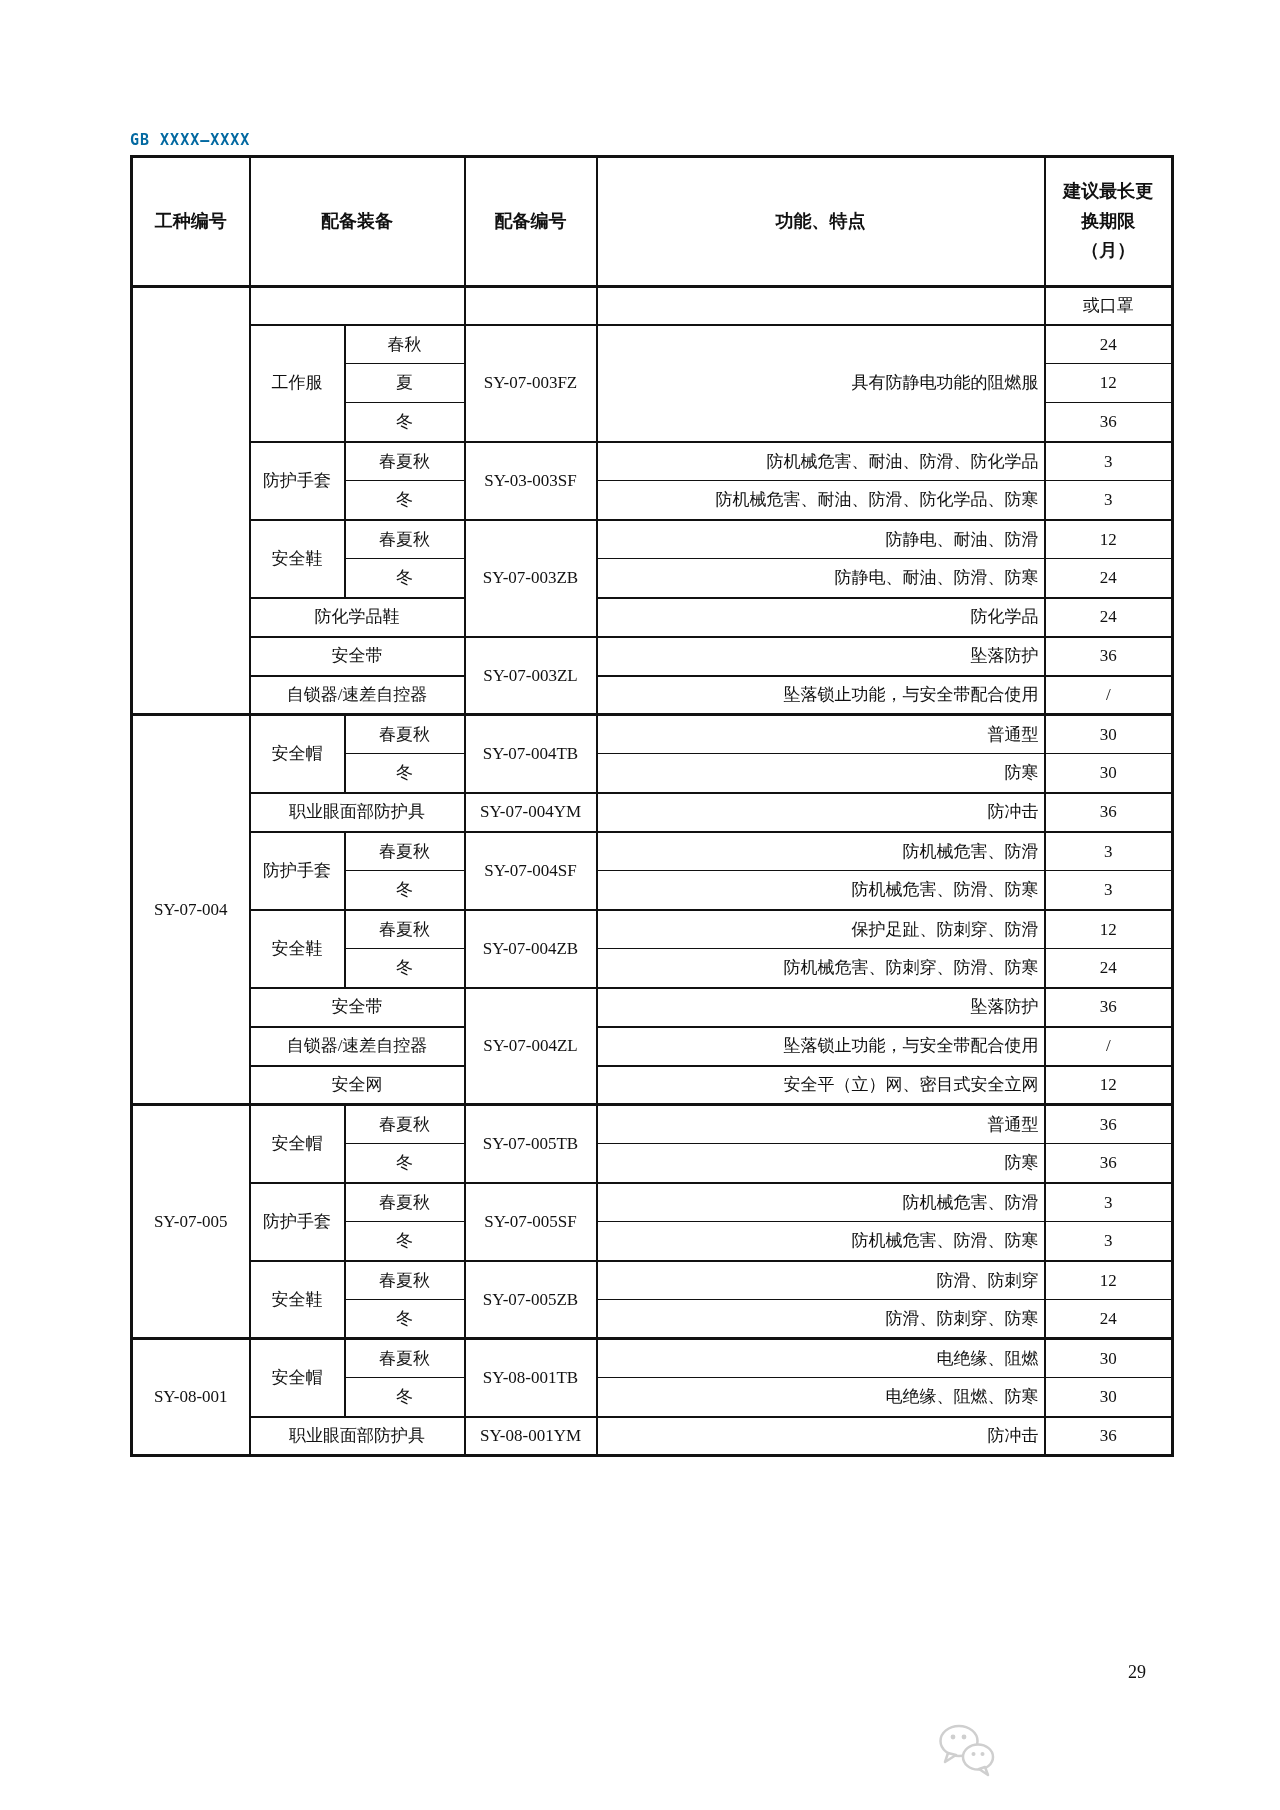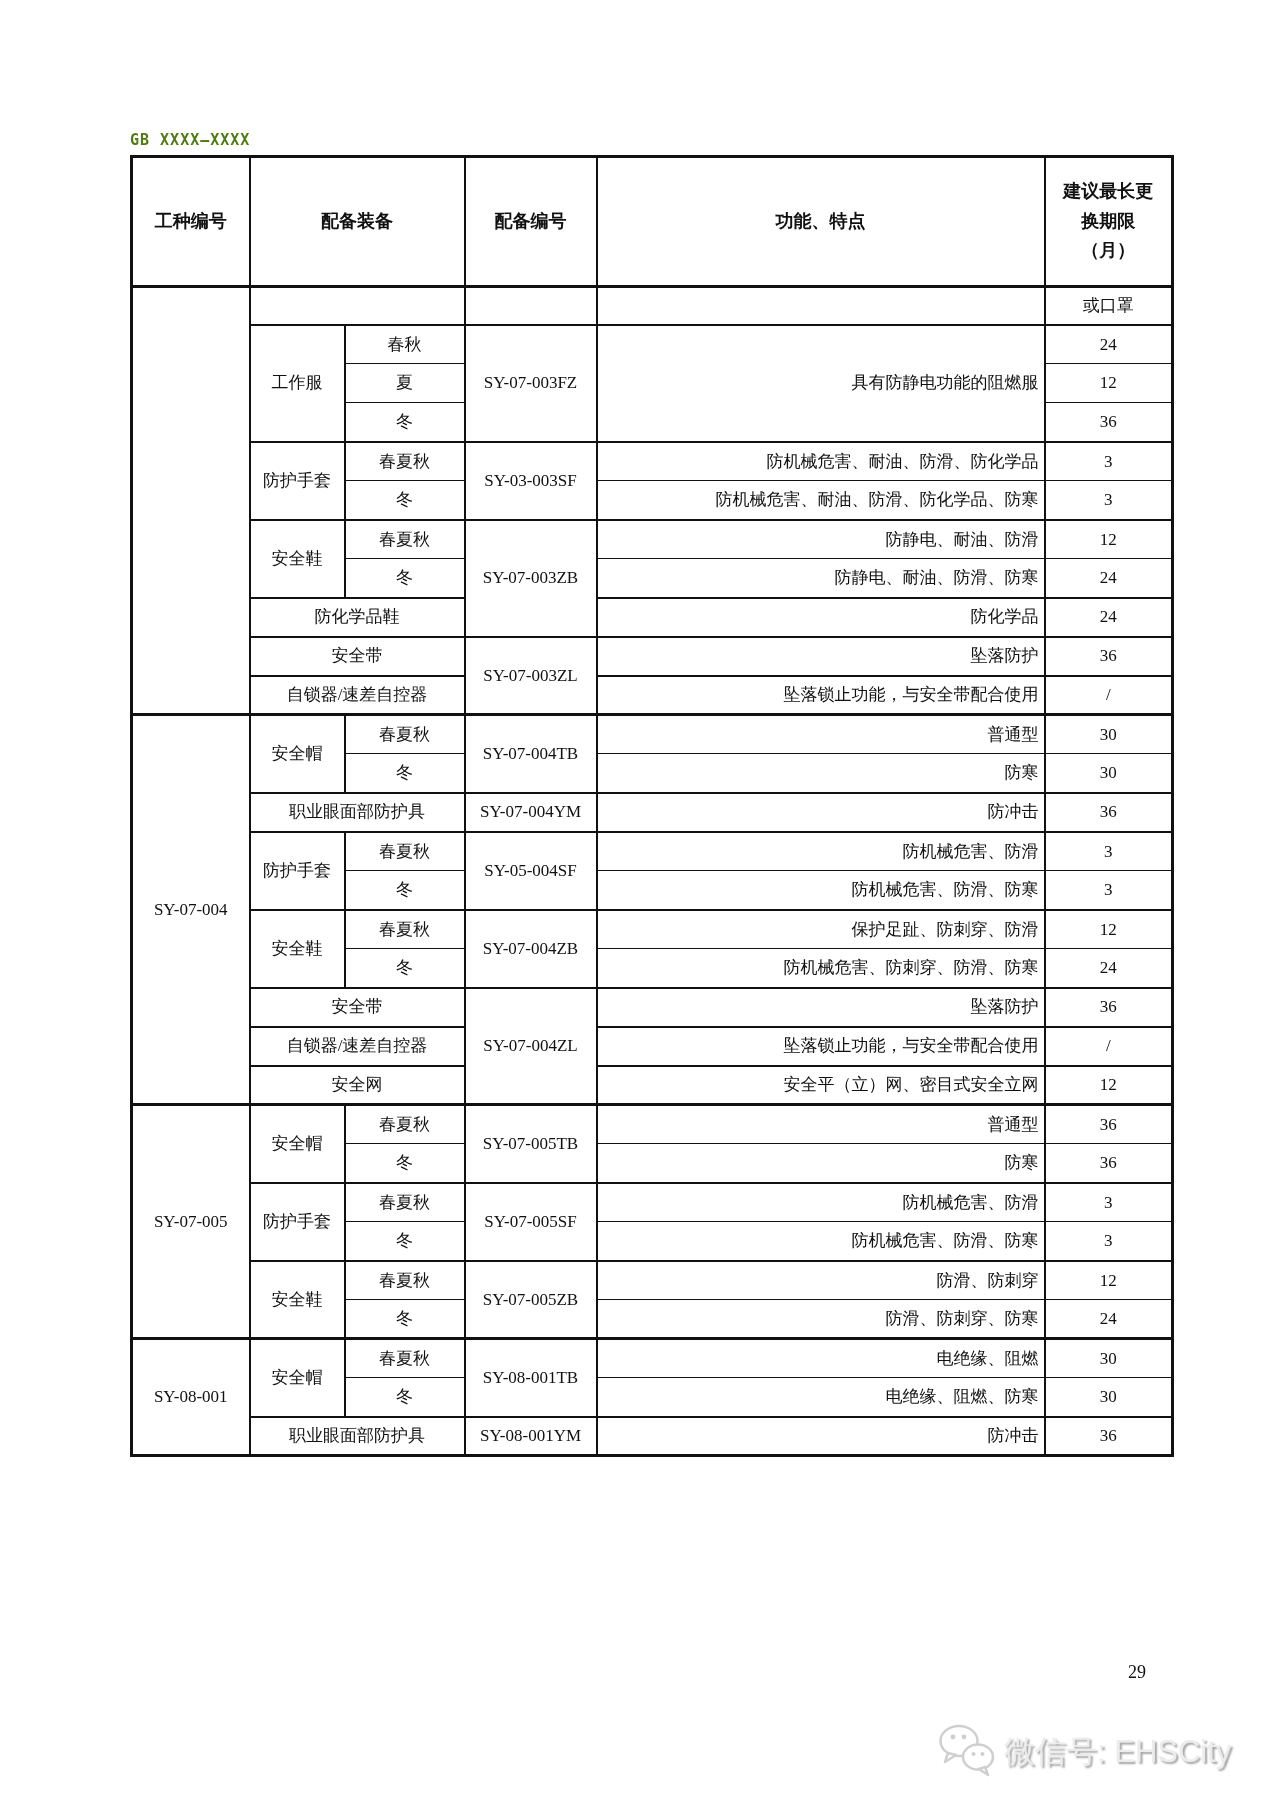--- a/index.html
+++ b/index.html
@@ -11,21 +11,21 @@
     font-family:"Liberation Serif", serif;
     color:#111;
   }
   .doc-code{
     position:absolute;
     left:130px;top:131px;
     font-family:"DejaVu Sans Mono", monospace;
     font-size:15px;
     font-weight:bold;
     letter-spacing:1px;
-    color:#4d7c0f;
+    color:#0369a1;
   }
   table.ppe{
     position:absolute;
     left:130px;top:155px;
     border-collapse:collapse;
     table-layout:fixed;
     width:1041px;
     border:3px solid #111;
   }
   table.ppe col.ca{width:118px}
@@ -188,21 +188,21 @@
       </tr>
       <tr class="b-g">
         <td colspan="2" class="col-b">职业眼面部防护具</td>
         <td class="col-c">SY-07-004YM</td>
         <td class="col-d">防冲击</td>
         <td class="col-e">36</td>
       </tr>
       <tr class="b-g">
         <td rowspan="2" class="col-b1">防护手套</td>
         <td class="col-b2">春夏秋</td>
-        <td rowspan="2" class="col-c">SY-05-004SF</td>
+        <td rowspan="2" class="col-c">SY-07-004SF</td>
         <td class="col-d">防机械危害、防滑</td>
         <td class="col-e">3</td>
       </tr>
       <tr class="b-t">
         <td class="col-b2">冬</td>
         <td class="col-d">防机械危害、防滑、防寒</td>
         <td class="col-e">3</td>
       </tr>
       <tr class="b-g">
         <td rowspan="2" class="col-b1">安全鞋</td>
@@ -303,14 +303,13 @@
         <path d="M49 45 L52 53 L43 47 Z" stroke-linejoin="round"></path>
       </g>
       <g fill="#cfcfcf" stroke="none">
         <circle cx="17" cy="15" r="2.4"></circle>
         <circle cx="28" cy="15" r="2.4"></circle>
         <circle cx="37.5" cy="32" r="2"></circle>
         <circle cx="46.5" cy="32" r="2"></circle>
       </g>
     </svg>
   </span>
-  <span class="wm-text">微信号: EHSCity</span>
 </div>
 
 </body></html>

